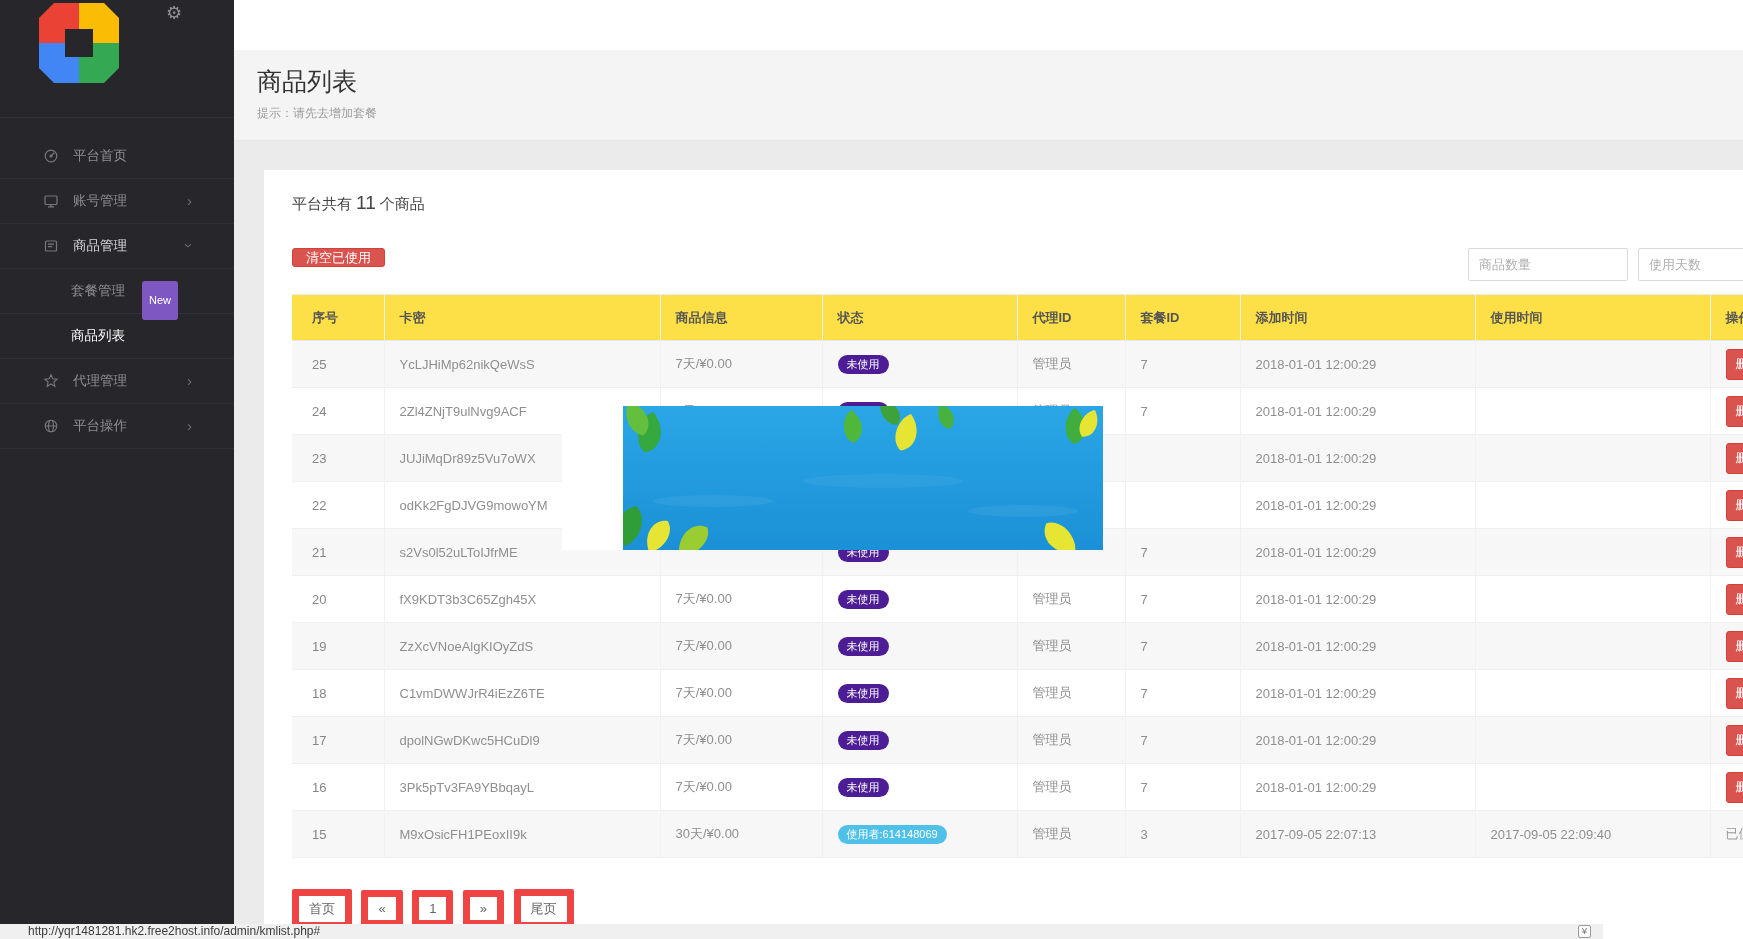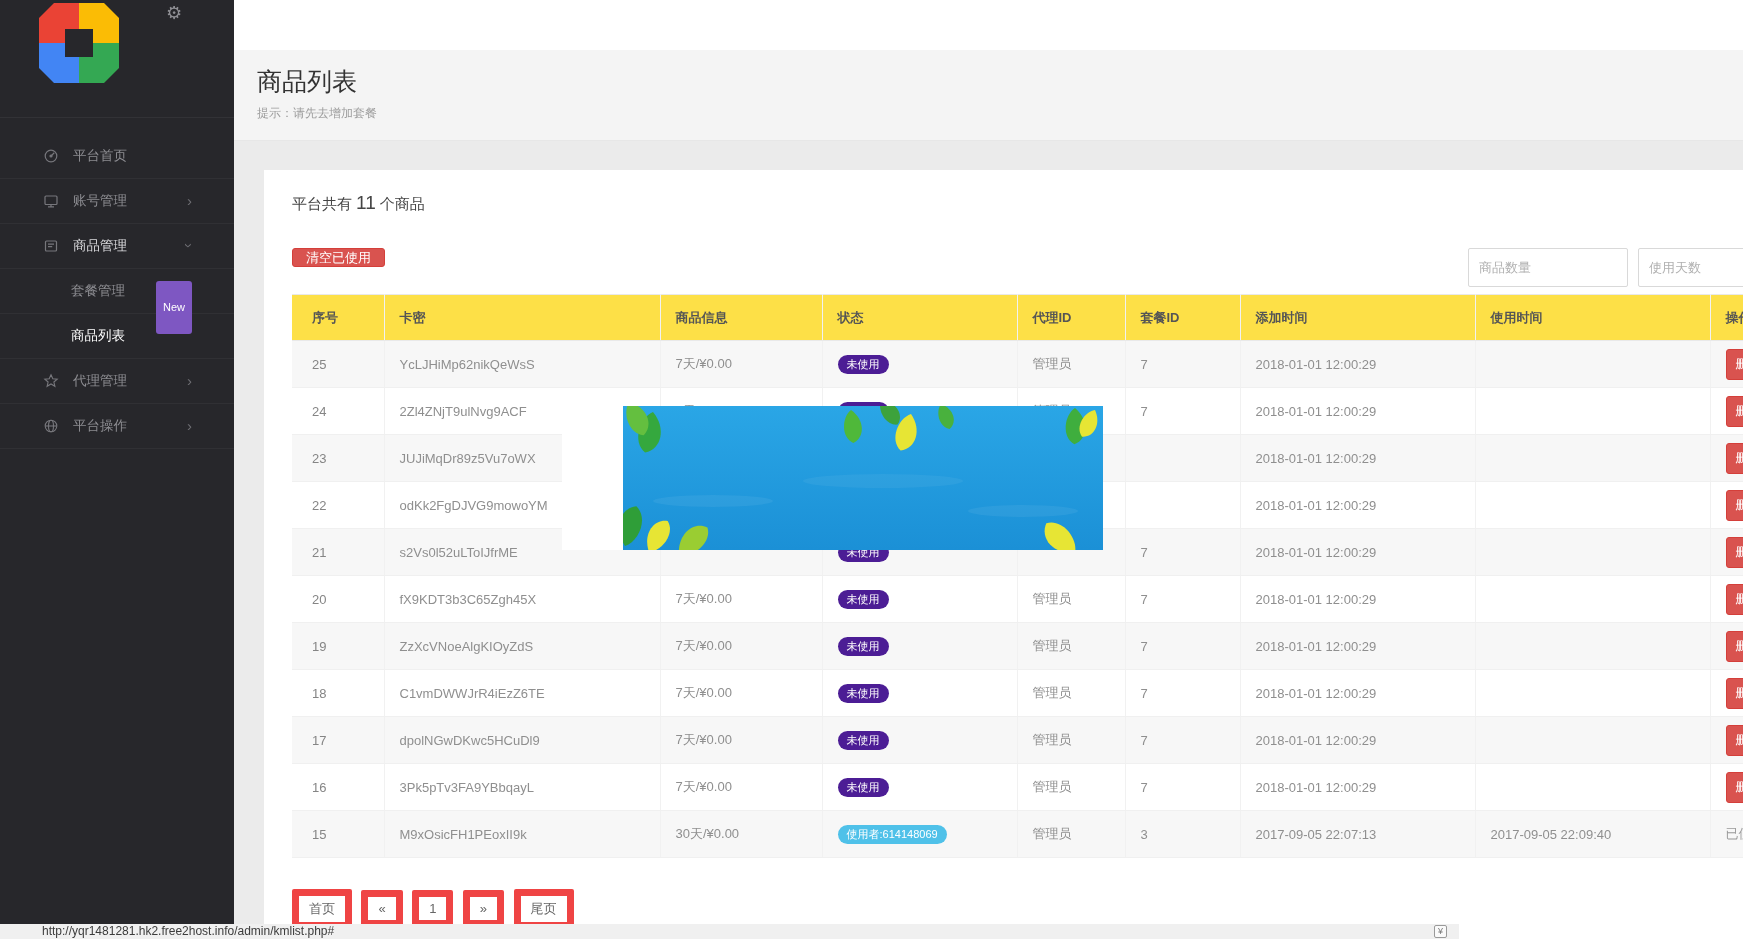--- a/index.html
+++ b/index.html
@@ -13,36 +13,36 @@
   .menu-divider { position:absolute; left:0; top:117px; width:100%; height:1px; background:#323236; }
   .menu { position:absolute; left:0; top:134px; width:100%; }
   .menu-item { position:relative; height:45px; display:flex; align-items:center; padding-left:43px;
                border-bottom:1px solid #303034; color:#8d8d92; font-size:13.5px; cursor:pointer; }
   .menu-item .mi-icon { width:17px; height:17px; margin-right:13px; display:inline-flex; color:#77777c; }
   .menu-item.sub { padding-left:71px; }
   .menu-item.active { color:#ffffff; }
   .menu-item.parent-open { color:#d9d9dc;text-align:center; }
   .chevron { position:absolute; right:42px; top:50%; margin-top:-9px; font-size:15px; color:#6e6e73; }
   .rot { display:inline-block; transform:rotate(90deg); }
-  .badge-new { position:absolute; right:42px; top:50%; margin-top:-10px; background:#7e57c2; color:#fff;
-               font-size:11px; padding:21px 7px; border-radius:3px; line-height:1; }
+  .badge-new { position:absolute; right:56px; top:50%; margin-top:-10px; background:#7e57c2; color:#fff;
+               font-size:11px; padding:14px 7px; border-radius:3px; line-height:1; }
 
   
   .main { position:absolute; left:234px; top:0; width:1509px; height:924px; background:#ebebeb; overflow:hidden; }
   .topstrip { height:50px; background:#fff; }
   .pagehead { height:91px; background:#f4f4f4; border-bottom:1px solid #e7e7e7; padding:15px 0 0 23px; }
   .page-title { font-size:25px; font-weight:400; color:#333; }
   .page-subtitle { margin-top:7px; font-size:12px; color:#9c9c9c; }
 
   .card { position:absolute; left:30px; top:170px; width:1526px; height:754px; background:#fff; }
   .summary { position:absolute; left:28px; top:22px; font-size:15px; color:#454545; }
   .summary .count { font-size:19px; font-weight:400; padding:0 4px; }
   .btn-danger { position:absolute; left:28px; top:78px; height:19px; padding:0 13px; background:#d9534f;
                 border:1px solid #d43f3a; color:#fff; font-size:13px; border-radius:3px; cursor:pointer; }
-  .filter { position:absolute; top:78px; width:160px; height:39px; border:1px solid #d9d9d9; border-radius:2px;
+  .filter { position:absolute; top:78px; width:160px; height:33px; border:1px solid #d9d9d9; border-radius:2px;
             padding:0 10px; font-size:13px; color:#555; background:#fff; }
   .filter::placeholder { color:#b0b0b0; }
   .filter-qty { left:1204px; }
   .filter-days { left:1374px; }
 
   
   .tablewrap { position:absolute; left:28px; top:124px; width:1490px; }
   table { border-collapse:collapse; table-layout:fixed; width:1490px; border-top:1px solid #e9e9e9; }
   col.c1{width:92px} col.c2{width:276px} col.c3{width:162px} col.c4{width:195px} col.c5{width:108px}
   col.c6{width:115px} col.c7{width:235px} col.c8{width:235px} col.c9{width:72px}
@@ -65,22 +65,22 @@
   
   .pagination { position:absolute; left:28px; top:719px; }
   .page-btn { display:inline-block; min-width:14px; text-align:center; padding:4px 10px; border:7px solid #ef4444;
               background:#fff; color:#666; font-size:13px; margin-right:5px; border-radius:2px; cursor:pointer; }
 
   
   .overlay-white { position:absolute; left:562px; top:406px; width:62px; height:144px; background:#fff; z-index:40; }
   .overlay-img { position:absolute; left:623px; top:406px; width:480px; height:144px; z-index:41; }
 
   
-  .statusbar { position:absolute; left:0; bottom:0; width:1459px; height:15px; background:#f0f0f0; z-index:100;
-               font-size:12px; color:#3c3c3c; line-height:15px; padding-left:42px; }
+  .statusbar { position:absolute; left:0; bottom:0; width:1603px; height:15px; background:#f0f0f0; z-index:100;
+               font-size:12px; color:#3c3c3c; line-height:15px; padding-left:28px; }
   .statusbar-icon { position:absolute; right:12px; top:1px; width:13px; height:13px; border:1px solid #9a9a9a;
                     border-radius:2px; color:#777; font-size:9px; line-height:11px; text-align:center; background:#fafafa; }
 </style>
 </head>
 <body>
 
 <aside class="sidebar">
   <div class="logo">
     <svg width="80" height="80" viewBox="0 0 80 80">
       <defs>

